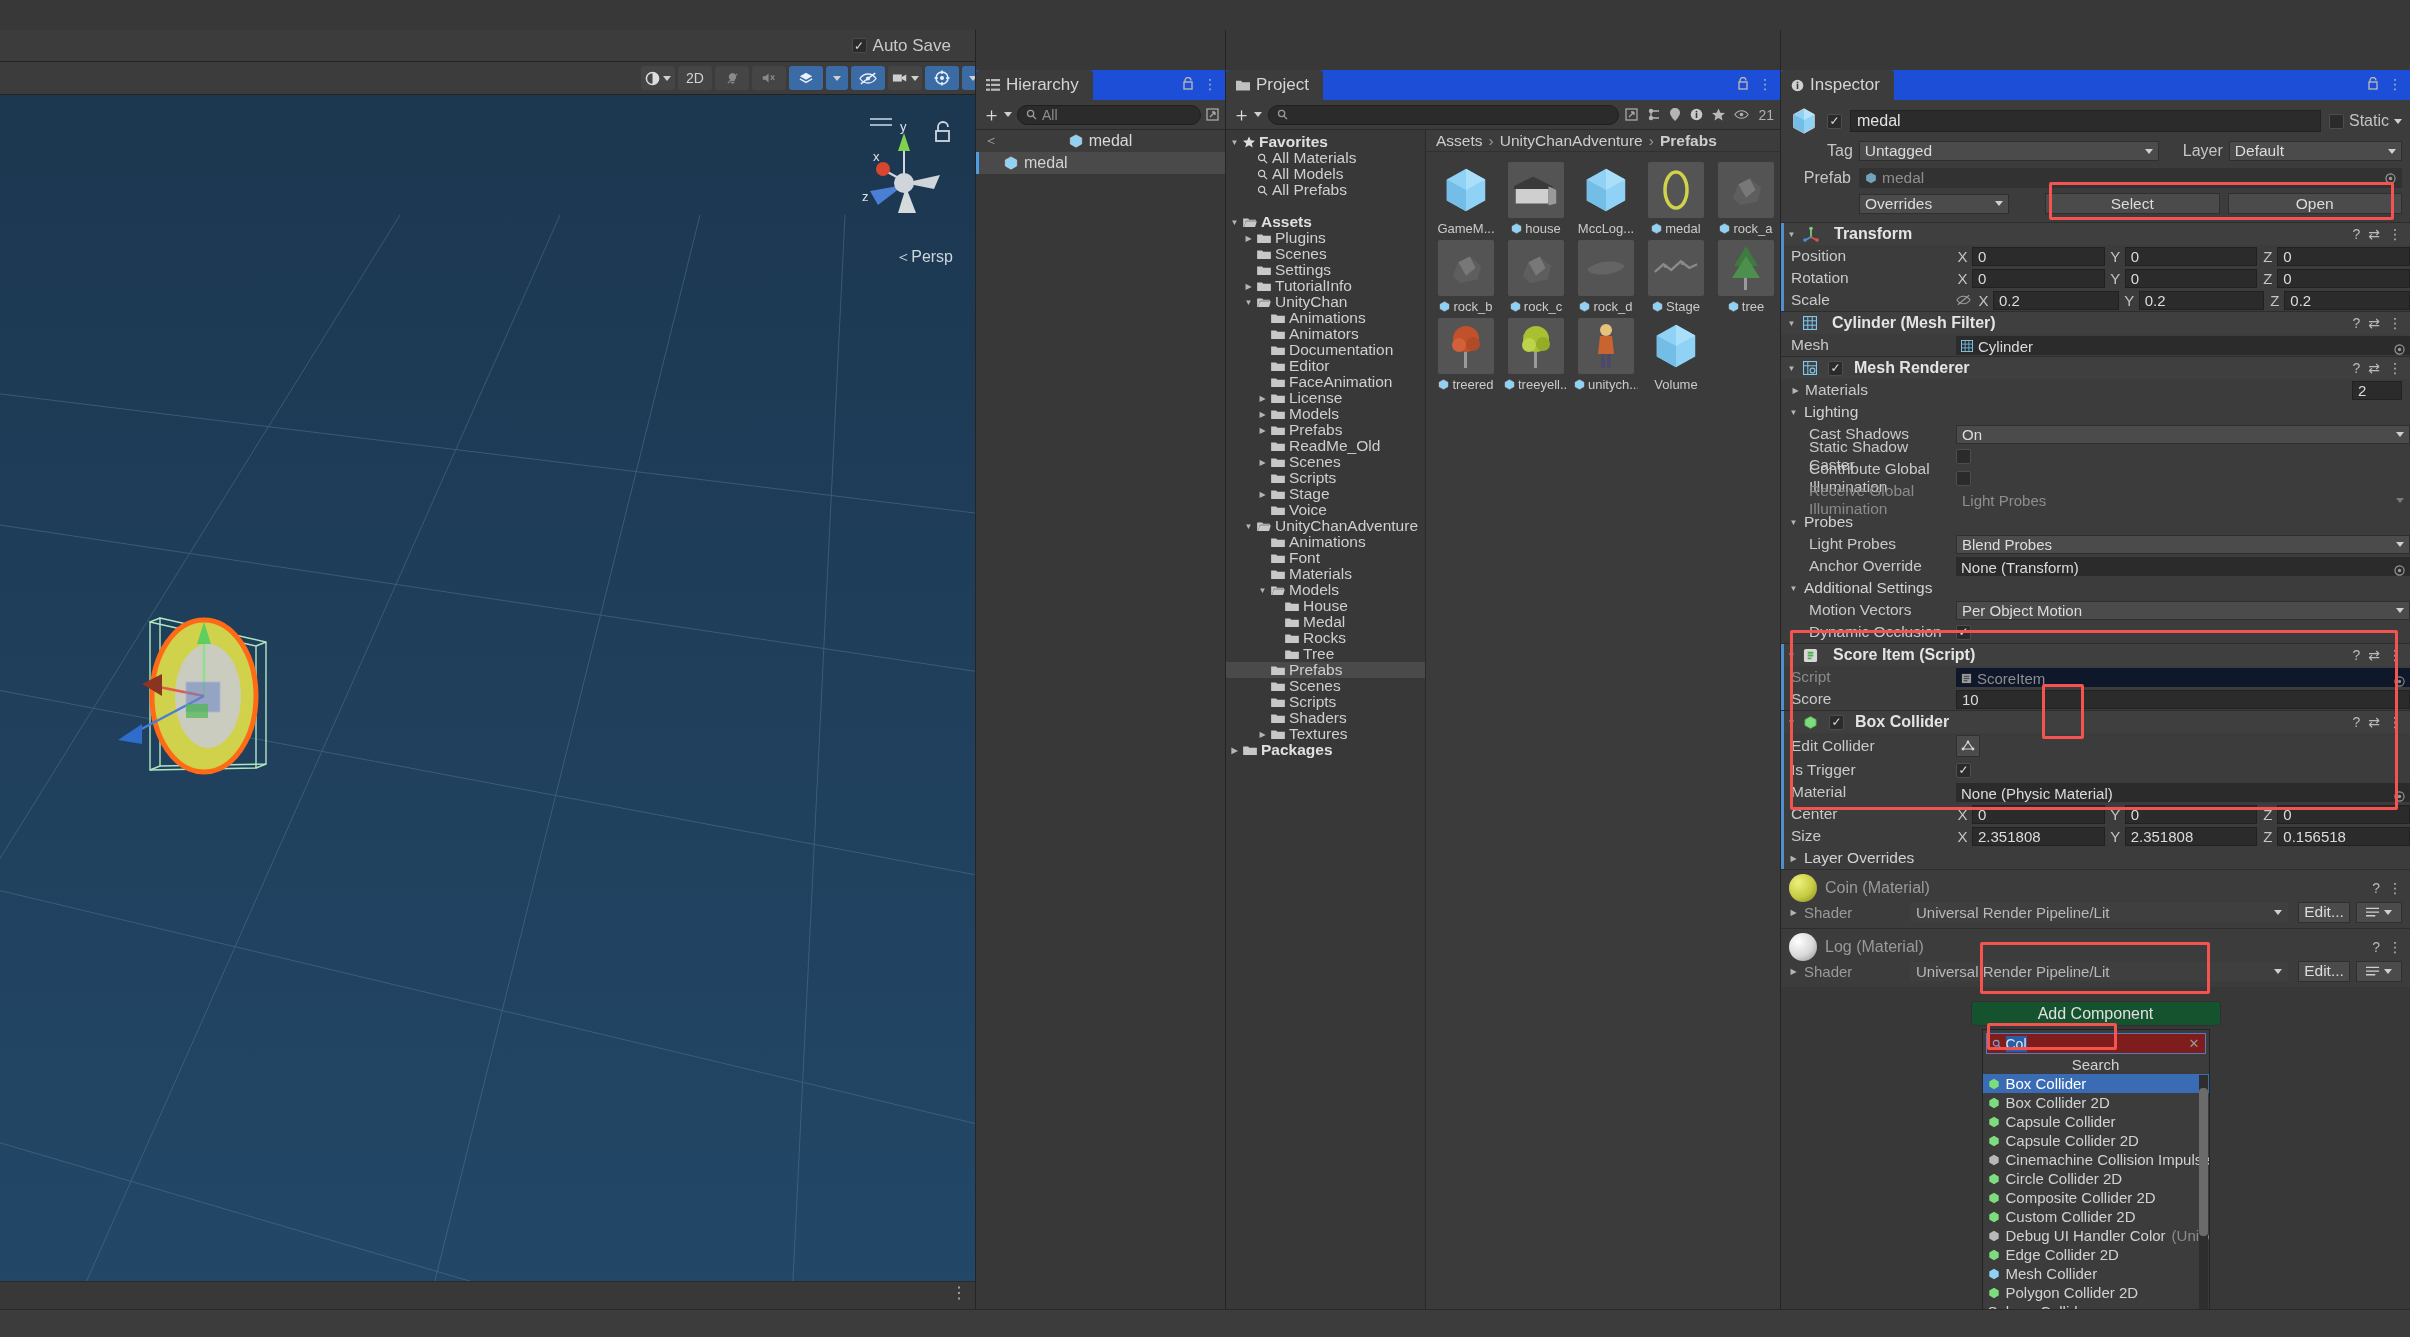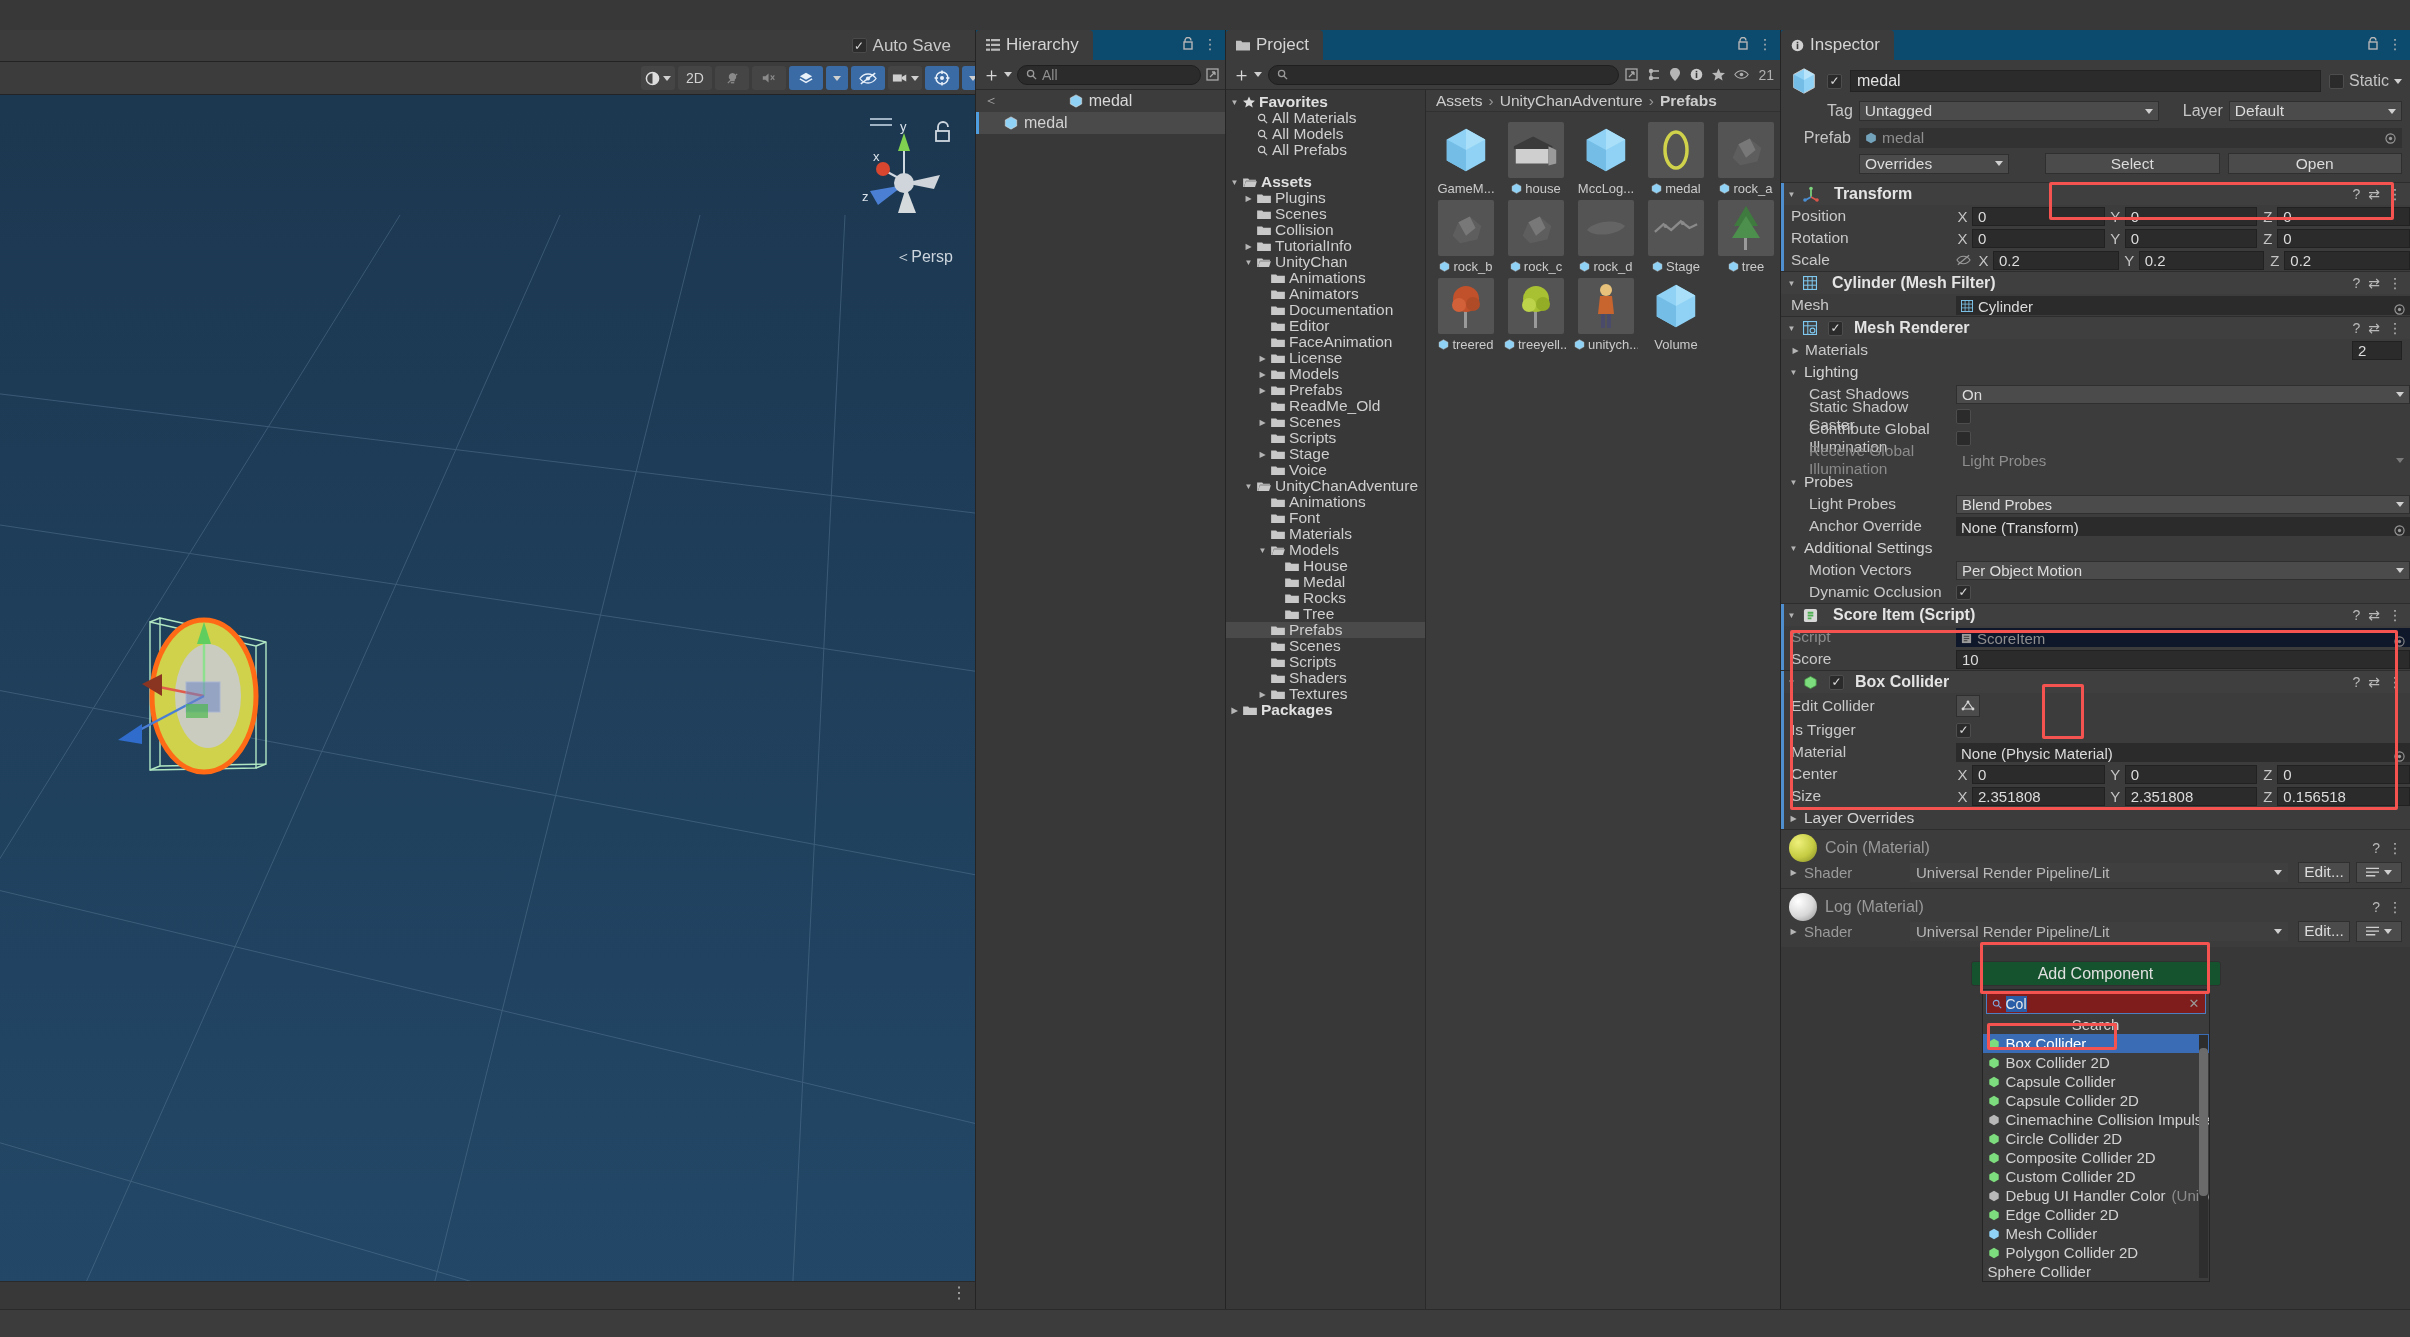--- a/index.html
+++ b/index.html
@@ -37,21 +37,21 @@
   .viewport { flex:1; background:#1e3a56; position:relative; overflow:hidden; }
   .grid-svg { position:absolute; inset:0; }
   .gizmo { position:absolute; right:18px; top:14px; width:105px; height:135px; }
   .persp { position:absolute; right:22px; top:152px; font-size:16px; color:#cdd6de;}
   .scene-bottombar { height:28px; background:#383838; border-top:1px solid #2a2a2a; position:relative;}
   .dots3 { position:absolute; right:8px; top:6px; color:#b0b0b0; font-size:16px; line-height:10px;}
 
   
   .hier-col { width:250px; flex:0 0 250px; background:#383838; display:flex; flex-direction:column;
               border-left:1px solid #242424;}
-  .panel-tabbar { height:30px; background:#0c4a6e; display:flex; align-items:flex-end; position:relative;}
+  .panel-tabbar { height:30px; background:#1d4ed8; display:flex; align-items:flex-end; position:relative;margin-top:40px;}
   .panel-tab { height:30px; background:#3c3c3c; display:flex; align-items:center; gap:6px;
                padding:0 14px 0 10px; font-size:17px; color:#d4d4d4; border-top-left-radius:4px;
                border-top-right-radius:4px;}
   .tabicons { position:absolute; right:8px; top:7px; display:flex; gap:9px; align-items:center; color:#b6b6b6;}
   .hier-toolbar { height:30px; background:#3c3c3c; display:flex; align-items:center; gap:5px; padding:0 6px;
                   border-bottom:1px solid #2a2a2a;}
   .plusbtn { display:flex; align-items:center; gap:3px; color:#d8d8d8; font-size:19px; }
   .searchbox { flex:1; height:20px; background:#2b2b2b; border:1px solid #1f1f1f; border-radius:10px;
                display:flex; align-items:center; gap:5px; padding:0 8px; font-size:14px; color:#8e8e8e;}
   .hier-list { flex:1; overflow:hidden; }
@@ -535,21 +535,21 @@
               </span>
               <span>Scenes</span>
             </div>
             <div class="tnode" style="padding-left: 18px;">
               <span class="arw"></span>
               <span class="fold">
                 <svg width="14" height="11" viewBox="0 0 15 12">
                   <path d="M0 1.5h5.5l1.2 1.5H15V11H0z" fill="#c8c8c8"></path>
                 </svg>
               </span>
-              <span>Collision</span>
+              <span>Settings</span>
             </div>
             <div class="tnode" style="padding-left: 18px;">
               <span class="arw">▶</span>
               <span class="fold">
                 <svg width="14" height="11" viewBox="0 0 15 12">
                   <path d="M0 1.5h5.5l1.2 1.5H15V11H0z" fill="#c8c8c8"></path>
                 </svg>
               </span>
               <span>TutorialInfo</span>
             </div>

